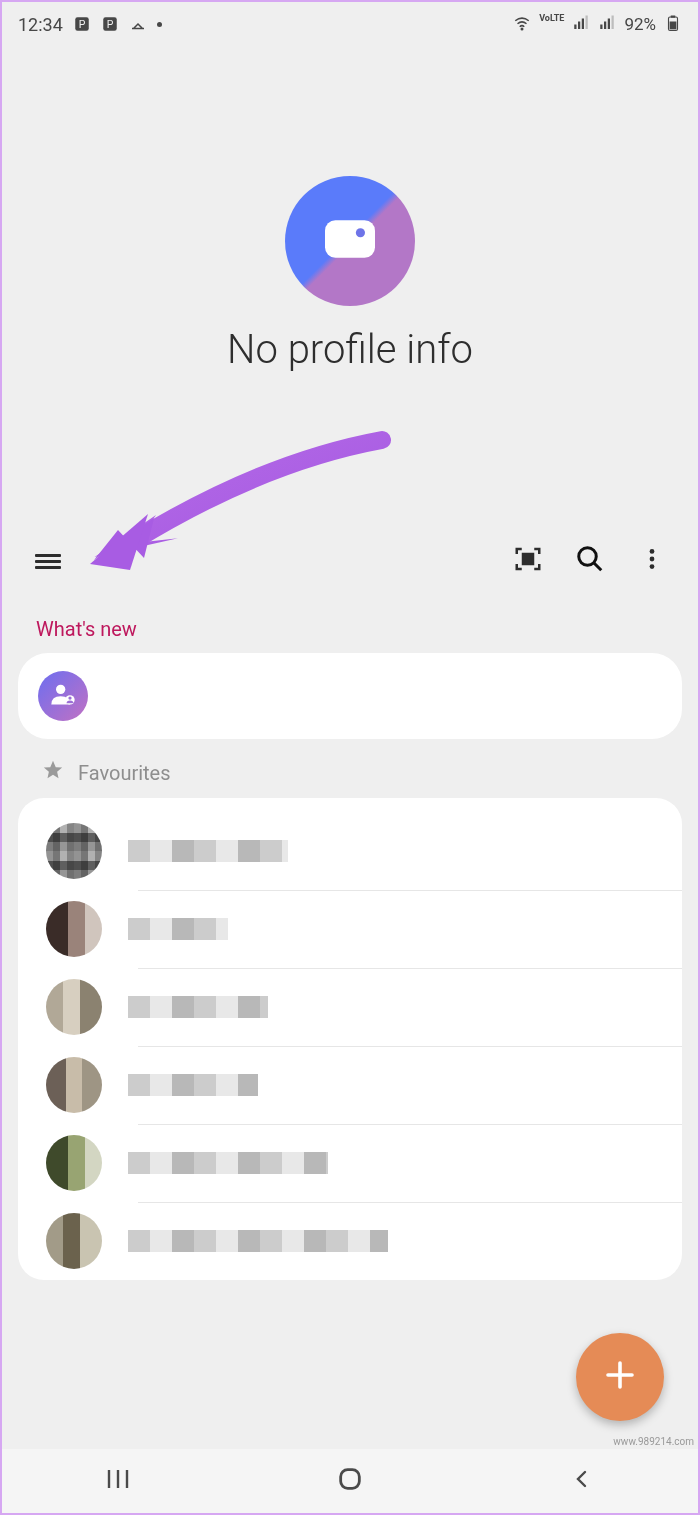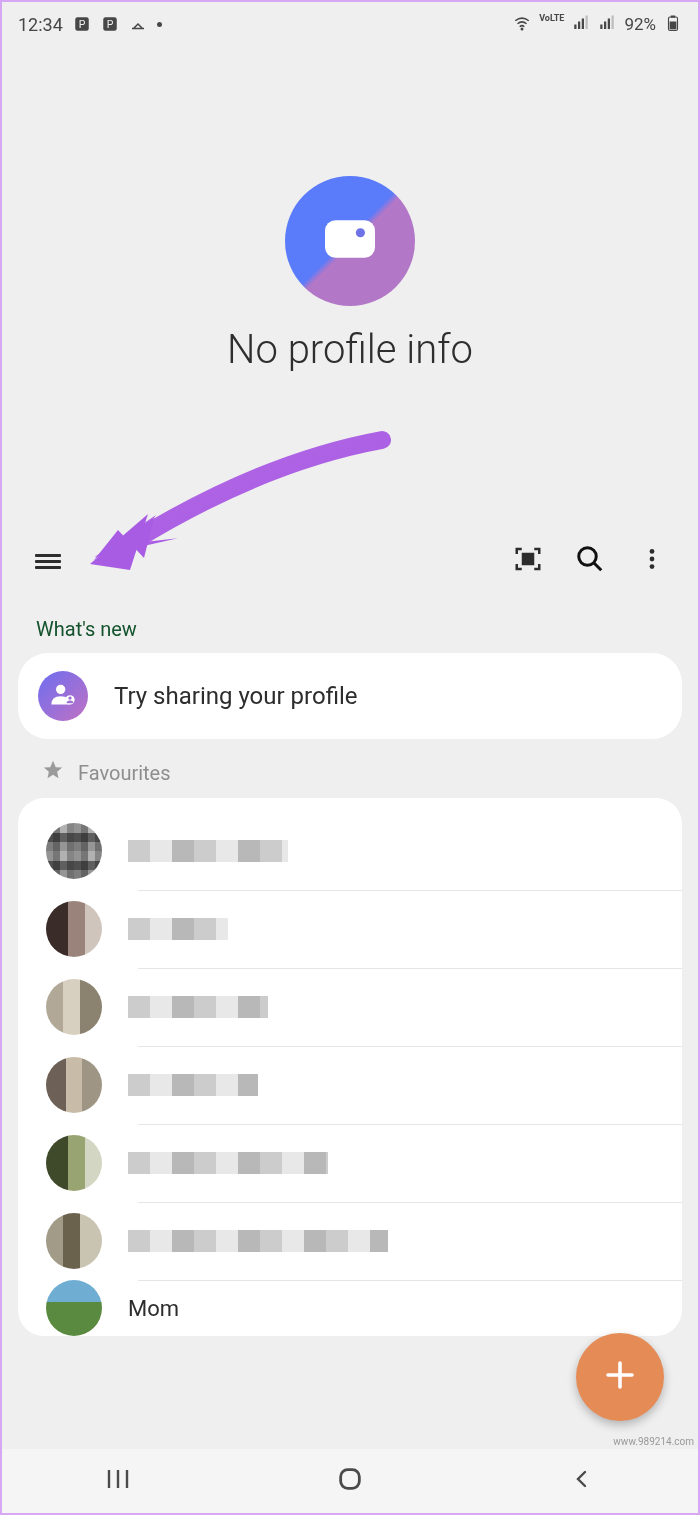--- a/index.html
+++ b/index.html
@@ -22,21 +22,21 @@
   
   .toolbar { display:flex; align-items:center; padding:0 24px; margin-top:120px; height:56px; }
   .toolbar .spacer { flex:1; }
   .tool-btn { width:44px; height:44px; display:flex; align-items:center; justify-content:center; margin-left:18px; }
   .hamburger div { width:26px; height:3px; background:#2d2d2d; margin:3px 0; border-radius:1px; }
 
   
   .arrow { position:absolute; top:420px; left:80px; width:310px; height:160px; pointer-events:none; }
 
   
-  .section-label { color:#14532d; font-size:20px; padding:28px 0 12px 34px; }
+  .section-label { color:#be185d; font-size:20px; padding:28px 0 12px 34px; }
   .card { background:#fff; border-radius:30px; margin:0 16px; padding:18px 20px; display:flex; align-items:center; }
   .card-avatar { width:50px; height:50px; border-radius:50%; background:linear-gradient(135deg,#6d6ef0,#c171c3); display:flex; align-items:center; justify-content:center; margin-right:26px; }
   .card-text { font-size:24px; color:#2d2d2d; }
 
   .fav-header { display:flex; align-items:center; color:#8e8e8e; font-size:20px; padding:20px 17px 12px 40px; }
   .fav-header .star { margin-right:14px; }
 
   .contacts-card { background:#fff; border-radius:26px; margin:0 16px 12px 16px; padding:14px 0 0 0; }
   .contact-row { display:flex; align-items:center; height:78px; position:relative; }
   .contact-row + .contact-row::before { content:""; position:absolute; top:0; left:120px; right:0; height:1px; background:#e6e6e6; }
@@ -196,21 +196,20 @@
     <span>
       <svg width="28" height="28" viewBox="0 0 24 24" fill="#fff">
           <circle cx="10" cy="8" r="4"></circle>
           <path d="M2 21 Q2 14 10 14 Q18 14 18 21 Z"></path>
           <circle cx="18" cy="17" r="4" fill="#fff"></circle>
           <circle cx="18" cy="15.5" r="1.4" fill="#9b6fd6"></circle>
           <path d="M15 20 Q15 17.5 18 17.5 Q21 17.5 21 20 Z" fill="#9b6fd6"></path>
         </svg>
     </span>
   </div>
-  <div class="card-text">Try sharing your profile</div>
 </div>
 
 <div class="fav-header">
   <span class="star">
     <svg width="22" height="22" viewBox="0 0 24 24" fill="#9a9a9a">
         <path d="M12 2 L15 9 L22 9.3 L16.5 14 L18 21 L12 17.3 L6 21 L7.5 14 L2 9.3 L9 9 Z"></path>
       </svg>
   </span>
   <span>Favourites</span>
 </div>
@@ -233,24 +232,20 @@
     <div class="pixel-name pn-4"></div>
   </div>
   <div class="contact-row">
     <div class="contact-avatar pixel-avatar" style="background:linear-gradient(90deg,#3f4a2b 0 40%,#98a472 40% 70%,#d3d6c2 70% 100%)"></div>
     <div class="pixel-name pn-5"></div>
   </div>
   <div class="contact-row">
     <div class="contact-avatar pixel-avatar" style="background:linear-gradient(90deg,#a29b88 0 30%,#6b624d 30% 60%,#c9c4b1 60% 100%)"></div>
     <div class="pixel-name pn-6"></div>
   </div>
-  <div class="contact-row" style="height:56px;overflow:hidden">
-    <div class="contact-avatar" style="background:linear-gradient(180deg,#6faed2 0 40%,#5a8a3f 40% 100%)"></div>
-    <div class="contact-name">Mom</div>
-  </div>
 </div>
 
 <div class="fab">
   <span>
     <svg viewBox="0 0 24 24" stroke="#fff" stroke-width="2.4" stroke-linecap="round">
         <line x1="12" y1="4" x2="12" y2="20"></line>
         <line x1="4" y1="12" x2="20" y2="12"></line>
       </svg>
   </span>
 </div>

